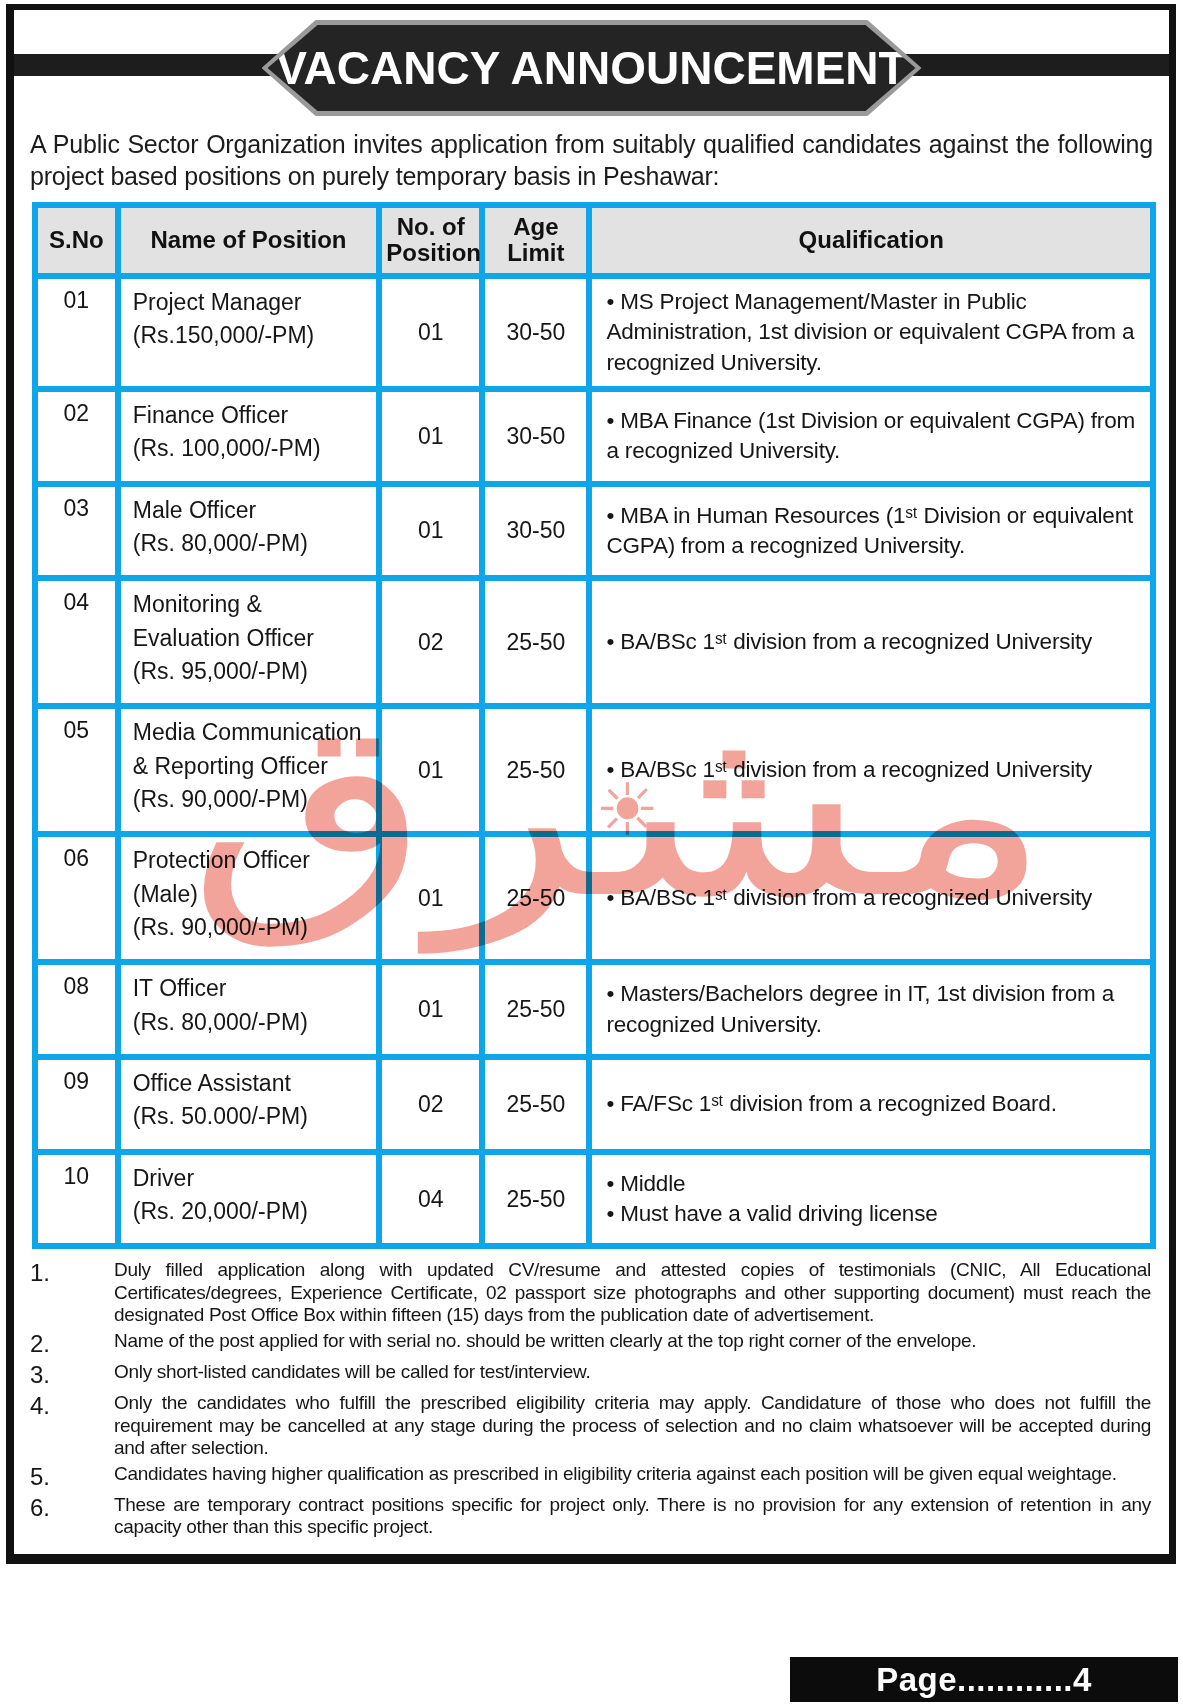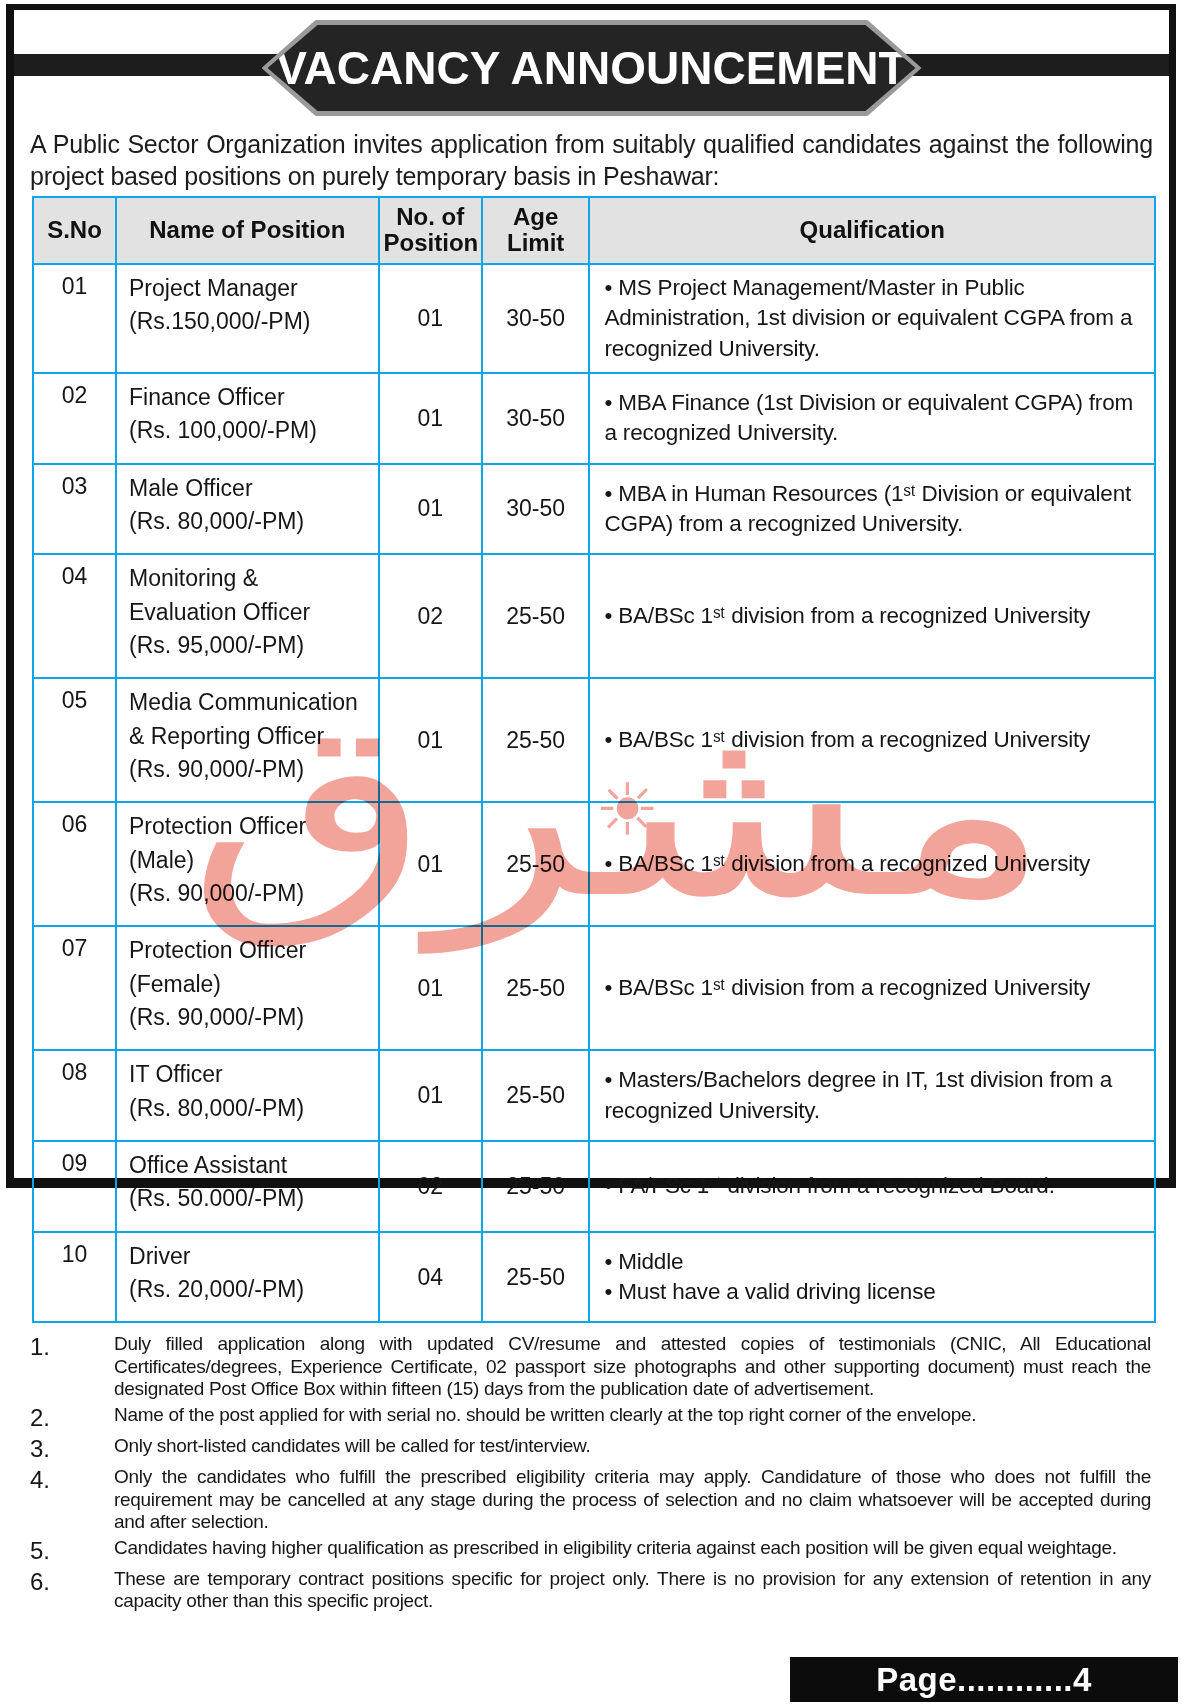--- a/index.html
+++ b/index.html
@@ -7,21 +7,21 @@
     position:relative;
     width:1183px;height:1704px;
     background:#ffffff;
     font-family:"Liberation Sans","DejaVu Sans",sans-serif;
     color:#161616;
     overflow:hidden;
   }
   
   .ad-frame{
     position:absolute;left:6px;top:4px;
-    width:1170px;height:1184px;
+    width:1170px;height:1560px;
     border-left:8px solid #111;border-right:7px solid #111;
     border-top:6px solid #111;border-bottom:10px solid #111;
     background:#fff;
     box-sizing:border-box;
     padding:8px 12px 6px 12px;
     display:flex;flex-direction:column;
   }
   
   .banner-row{position:relative;height:102px;flex:0 0 auto;}
   .banner-bar{position:absolute;left:-12px;right:-12px;top:36px;height:22px;background:#1d1d1d;}
@@ -36,36 +36,36 @@
     background:#242424;
     clip-path:polygon(50px 0,calc(100% - 50px) 0,100% 50%,calc(100% - 50px) 100%,50px 100%,0 50%);
     display:flex;align-items:center;justify-content:center;
   }
   .banner-inner span{
     color:#fff;font-size:46px;font-weight:700;letter-spacing:0px;
     font-stretch:condensed;white-space:nowrap;
   }
   
   .intro{
-    margin:8px 4px 4px 4px;
+    margin:8px 4px 10px 4px;
     font-size:25px;line-height:1.28;text-align:justify;color:#1c1c1c;
     letter-spacing:-0.2px;
   }
   
   table.positions{
     border-collapse:collapse;width:1124px;margin-left:6px;
     table-layout:fixed;flex:0 0 auto;
   }
   table.positions col.c-sno{width:7.4%;}
   table.positions col.c-name{width:23.4%;}
   table.positions col.c-count{width:9.2%;}
   table.positions col.c-age{width:9.6%;}
   table.positions col.c-qual{width:50.4%;}
   table.positions th,table.positions td{
-    border:2px solid #0ea5e9;box-sizing:border-box;
+    border:6px solid #0ea5e9;box-sizing:border-box;
   }
   table.positions thead th{
     background:#e2e2e2;font-size:24px;font-weight:700;
     padding:6px 4px;line-height:1.1;text-align:center;color:#111;
   }
   td.cell-sno{vertical-align:top;text-align:center;font-size:23px;padding-top:8px;}
   td.cell-name{vertical-align:top;font-size:23px;padding:7px 4px 15px 12px;line-height:1.45;}
   td.cell-count,td.cell-age{vertical-align:middle;text-align:center;font-size:23px;}
   td.cell-qual{vertical-align:middle;font-size:22.5px;padding:8px 6px 8px 14px;line-height:1.35;letter-spacing:-0.2px;border-radius:13px;}
   
@@ -210,33 +210,20 @@
               <div>(Male)</div>
               <div>(Rs. 90,000/-PM)</div>
             </td>
         <td class="cell-count">01</td>
         <td class="cell-age">25-50</td>
         <td class="cell-qual">
               <div>• BA/BSc 1ˢᵗ division from a recognized University</div>
             </td>
       </tr>
 
-      <tr>
-        <td class="cell-sno">07</td>
-        <td class="cell-name">
-              <div>Protection Officer</div>
-              <div>(Female)</div>
-              <div>(Rs. 90,000/-PM)</div>
-            </td>
-        <td class="cell-count">01</td>
-        <td class="cell-age">25-50</td>
-        <td class="cell-qual">
-              <div>• BA/BSc 1ˢᵗ division from a recognized University</div>
-            </td>
-      </tr>
 
       <tr>
         <td class="cell-sno">08</td>
         <td class="cell-name">
               <div>IT Officer</div>
               <div>(Rs. 80,000/-PM)</div>
             </td>
         <td class="cell-count">01</td>
         <td class="cell-age">25-50</td>
         <td class="cell-qual">

